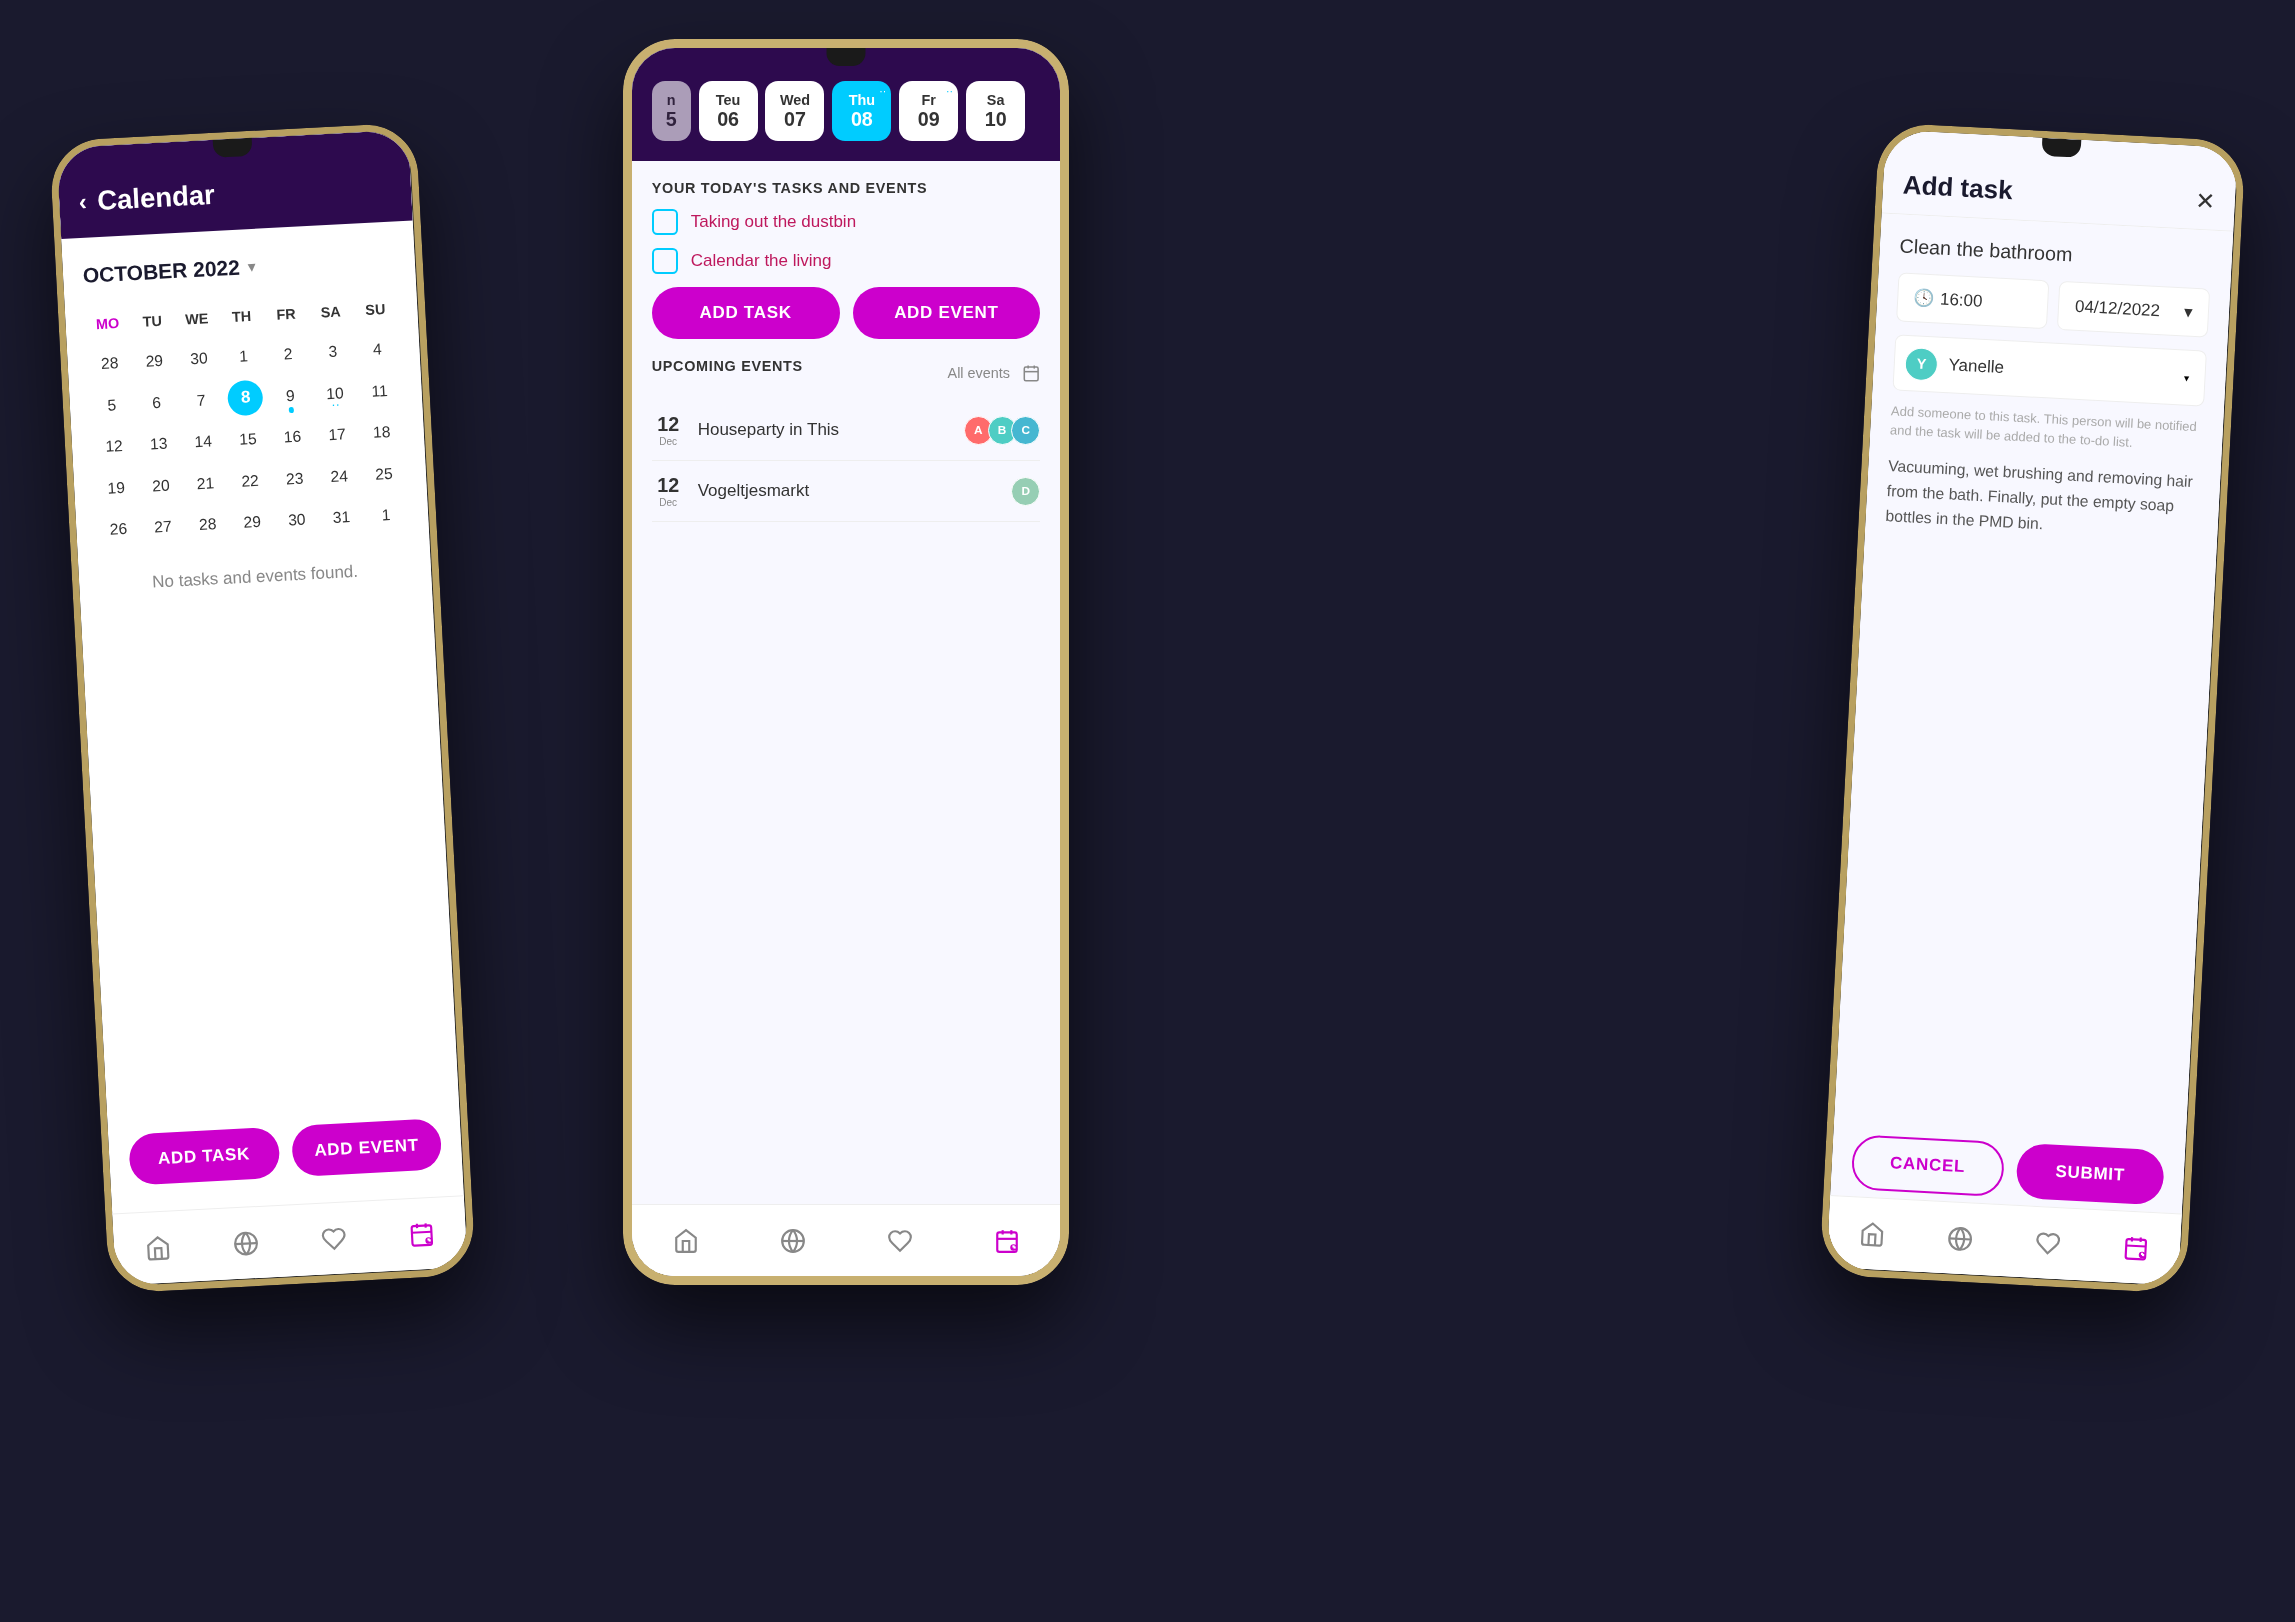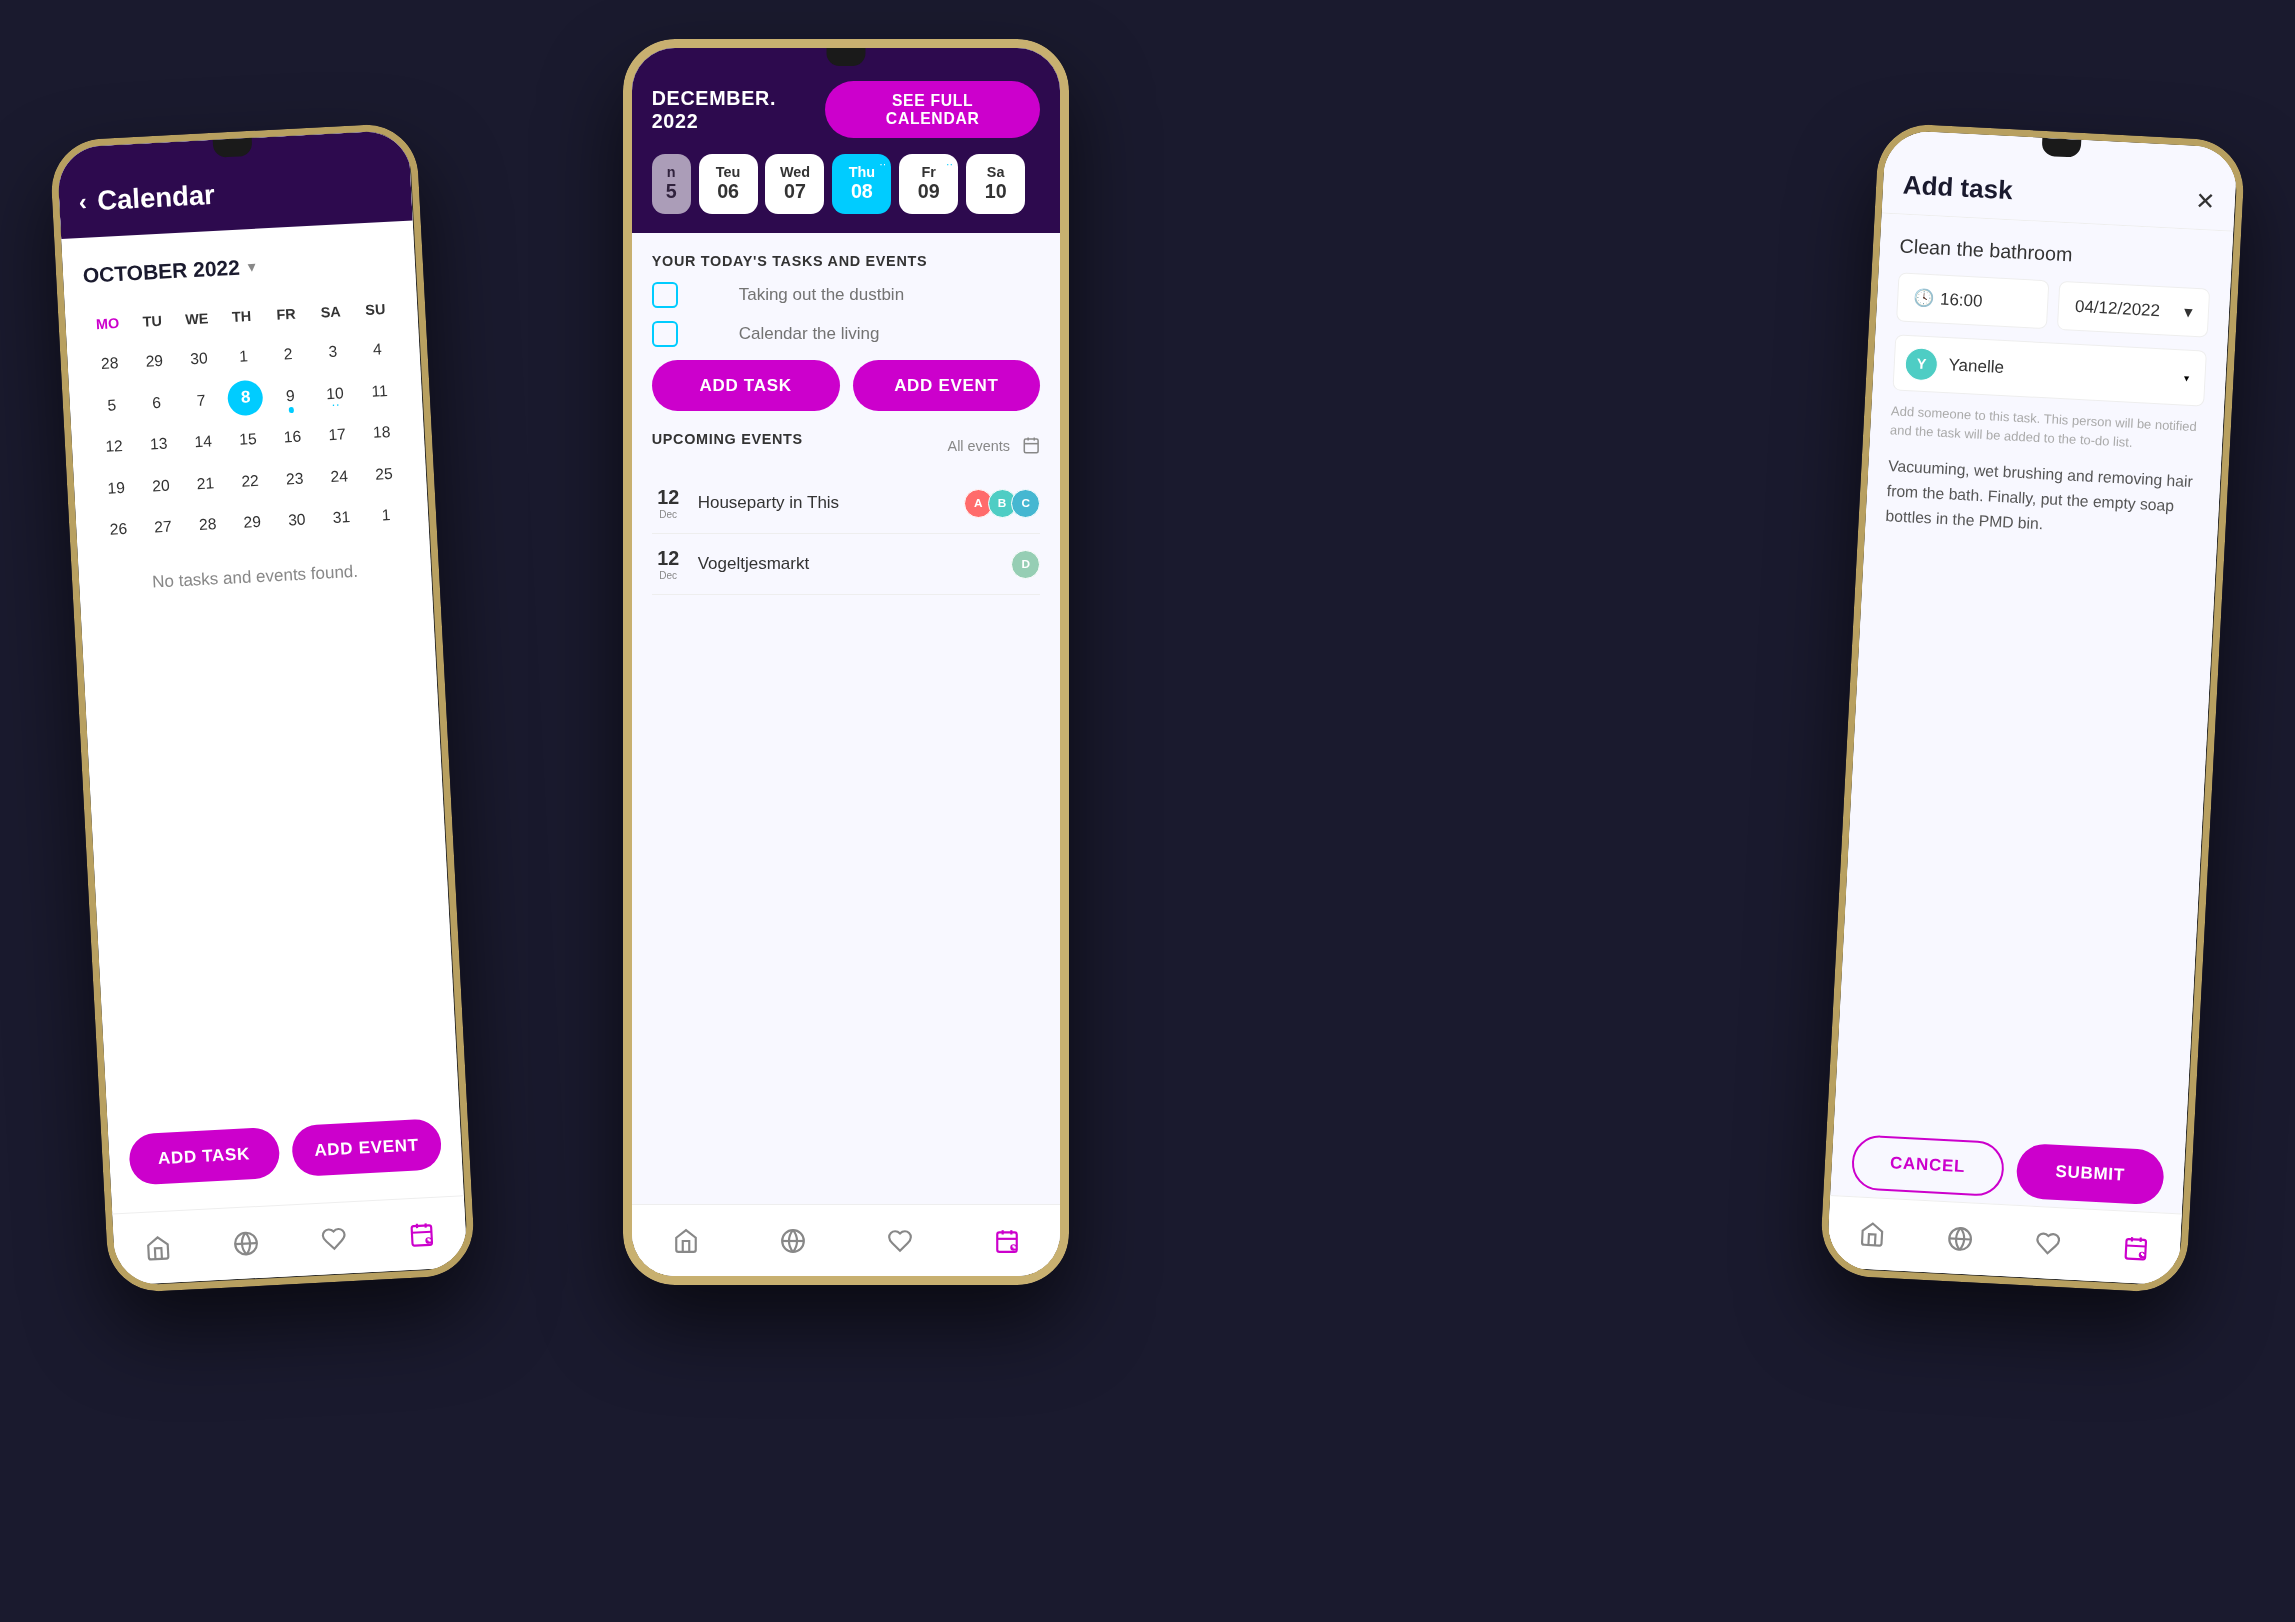--- a/index.html
+++ b/index.html
@@ -358,23 +358,22 @@
     .task-checkbox {
       width: 26px;
       height: 26px;
       border: 2px solid #00ccff;
       border-radius: 5.2px;
       flex-shrink: 0;
     }
 
     .task-label {
       font-size: 17px;
-      color: #737373;
+      color: #be185d;
       font-weight: 500;
-      margin-left: 48px;
     }
 
     .center-btn-row {
       display: flex;
       gap: 13px;
       margin: 13px 0 19.7px;
     }
 
     .upcoming-section {}
 
@@ -707,24 +706,20 @@
   </div>
 </div>
 
 <div class="phone phone-center">
   <div class="phone-frame">
     <div class="phone-screen">
       <div class="phone-notch"></div>
       <div class="screen-inner">
 
         <div class="center-header">
-          <div class="center-month-row">
-            <span class="center-month-text">DECEMBER. 2022</span>
-            <button class="see-full-btn">SEE FULL CALENDAR</button>
-          </div>
 
           <div class="days-strip">
             <div class="day-card" style="opacity:0.6; min-width:39px;">
               <span class="day-name">n</span>
               <span class="day-num">5</span>
             </div>
             <div class="day-card">
               <span class="day-name">Teu</span>
               <span class="day-num">06</span>
             </div>

